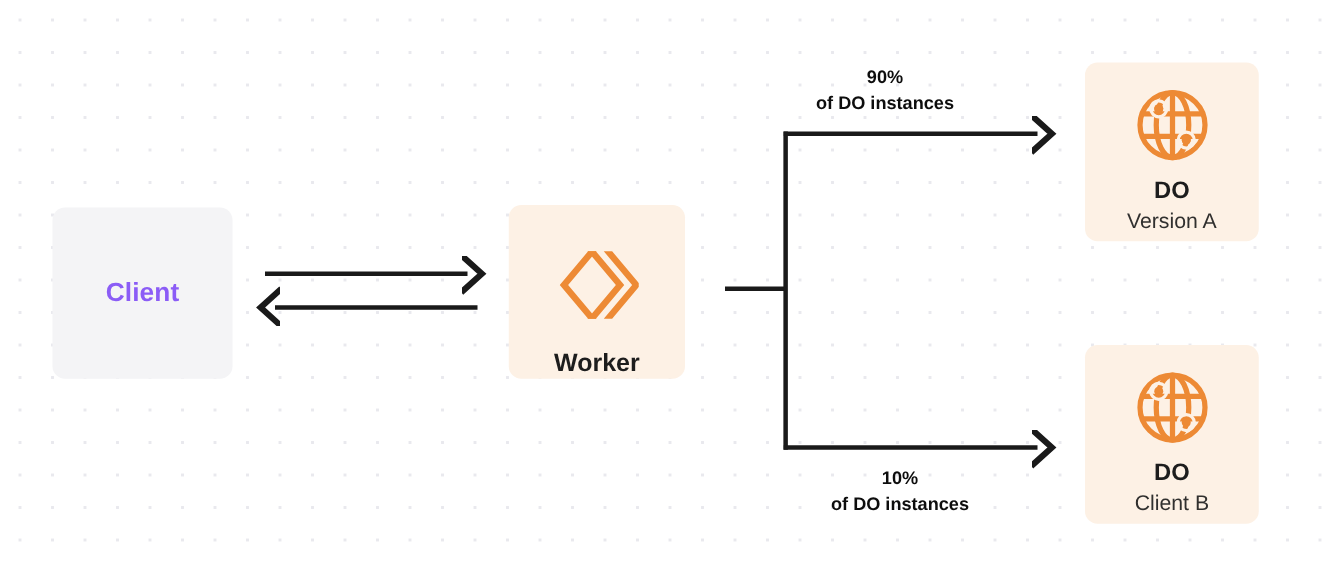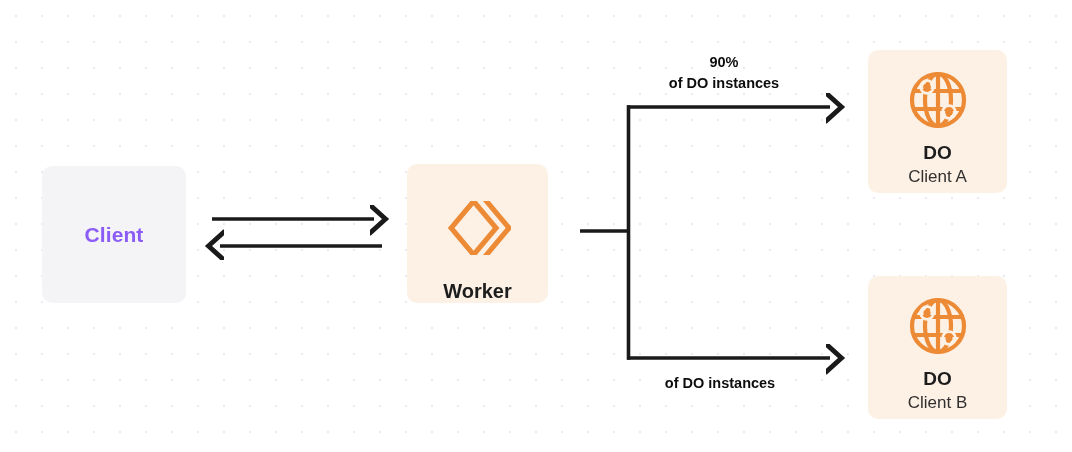--- a/index.html
+++ b/index.html
@@ -117,21 +117,21 @@
     position: absolute;
     text-align: center;
     font-size: 14.5px;
     font-weight: bold;
     color: #0d0d0d;
     line-height: 1.45;
     white-space: nowrap;
   }
 
   .edge-label-top {
-    left: 631px;
+    left: 615px;
     top: 52px;
     width: 186px;
   }
 
   .edge-label-bottom {
     left: 627px;
     top: 373px;
     width: 186px;
   }
 
@@ -196,21 +196,21 @@
         </g>
         <circle cx="21" cy="19" r="3.6" fill="#ED8A35"></circle>
         <circle cx="43" cy="44" r="3.6" fill="#ED8A35"></circle>
         <circle cx="21" cy="19" r="6.4" fill="none" stroke="#FDF1E5" stroke-width="2.6"></circle>
         <circle cx="43" cy="44" r="6.4" fill="none" stroke="#FDF1E5" stroke-width="2.6"></circle>
         <circle cx="21" cy="19" r="3.6" fill="#ED8A35"></circle>
         <circle cx="43" cy="44" r="3.6" fill="#ED8A35"></circle>
       </svg>
     </span>
     <span class="do-title">DO</span>
-    <span class="do-sub">Client A</span>
+    <span class="do-sub">Version A</span>
   </div>
 
   <div class="node node-do-b">
     <span class="icon-wrap">
       <svg class="icon-globe" viewBox="0 0 64 64" aria-hidden="true">
         <g fill="none" stroke="#ED8A35" stroke-width="4.2">
           <circle cx="32" cy="32" r="26"></circle>
           <ellipse cx="32" cy="32" rx="13" ry="26"></ellipse>
           <line x1="32" y1="6" x2="32" y2="58"></line>
           <line x1="7.2" y1="23" x2="56.8" y2="23"></line>
@@ -225,16 +225,17 @@
     <span class="do-title">DO</span>
     <span class="do-sub">Client B</span>
   </div>
 
   <div class="edge-label edge-label-top">
     <span class="pct">90%</span>
     <span class="desc">of DO instances</span>
   </div>
 
   <div class="edge-label edge-label-bottom">
+    <span class="pct">10%</span>
     <span class="desc">of DO instances</span>
   </div>
 
 </div>
 
 </body></html>

